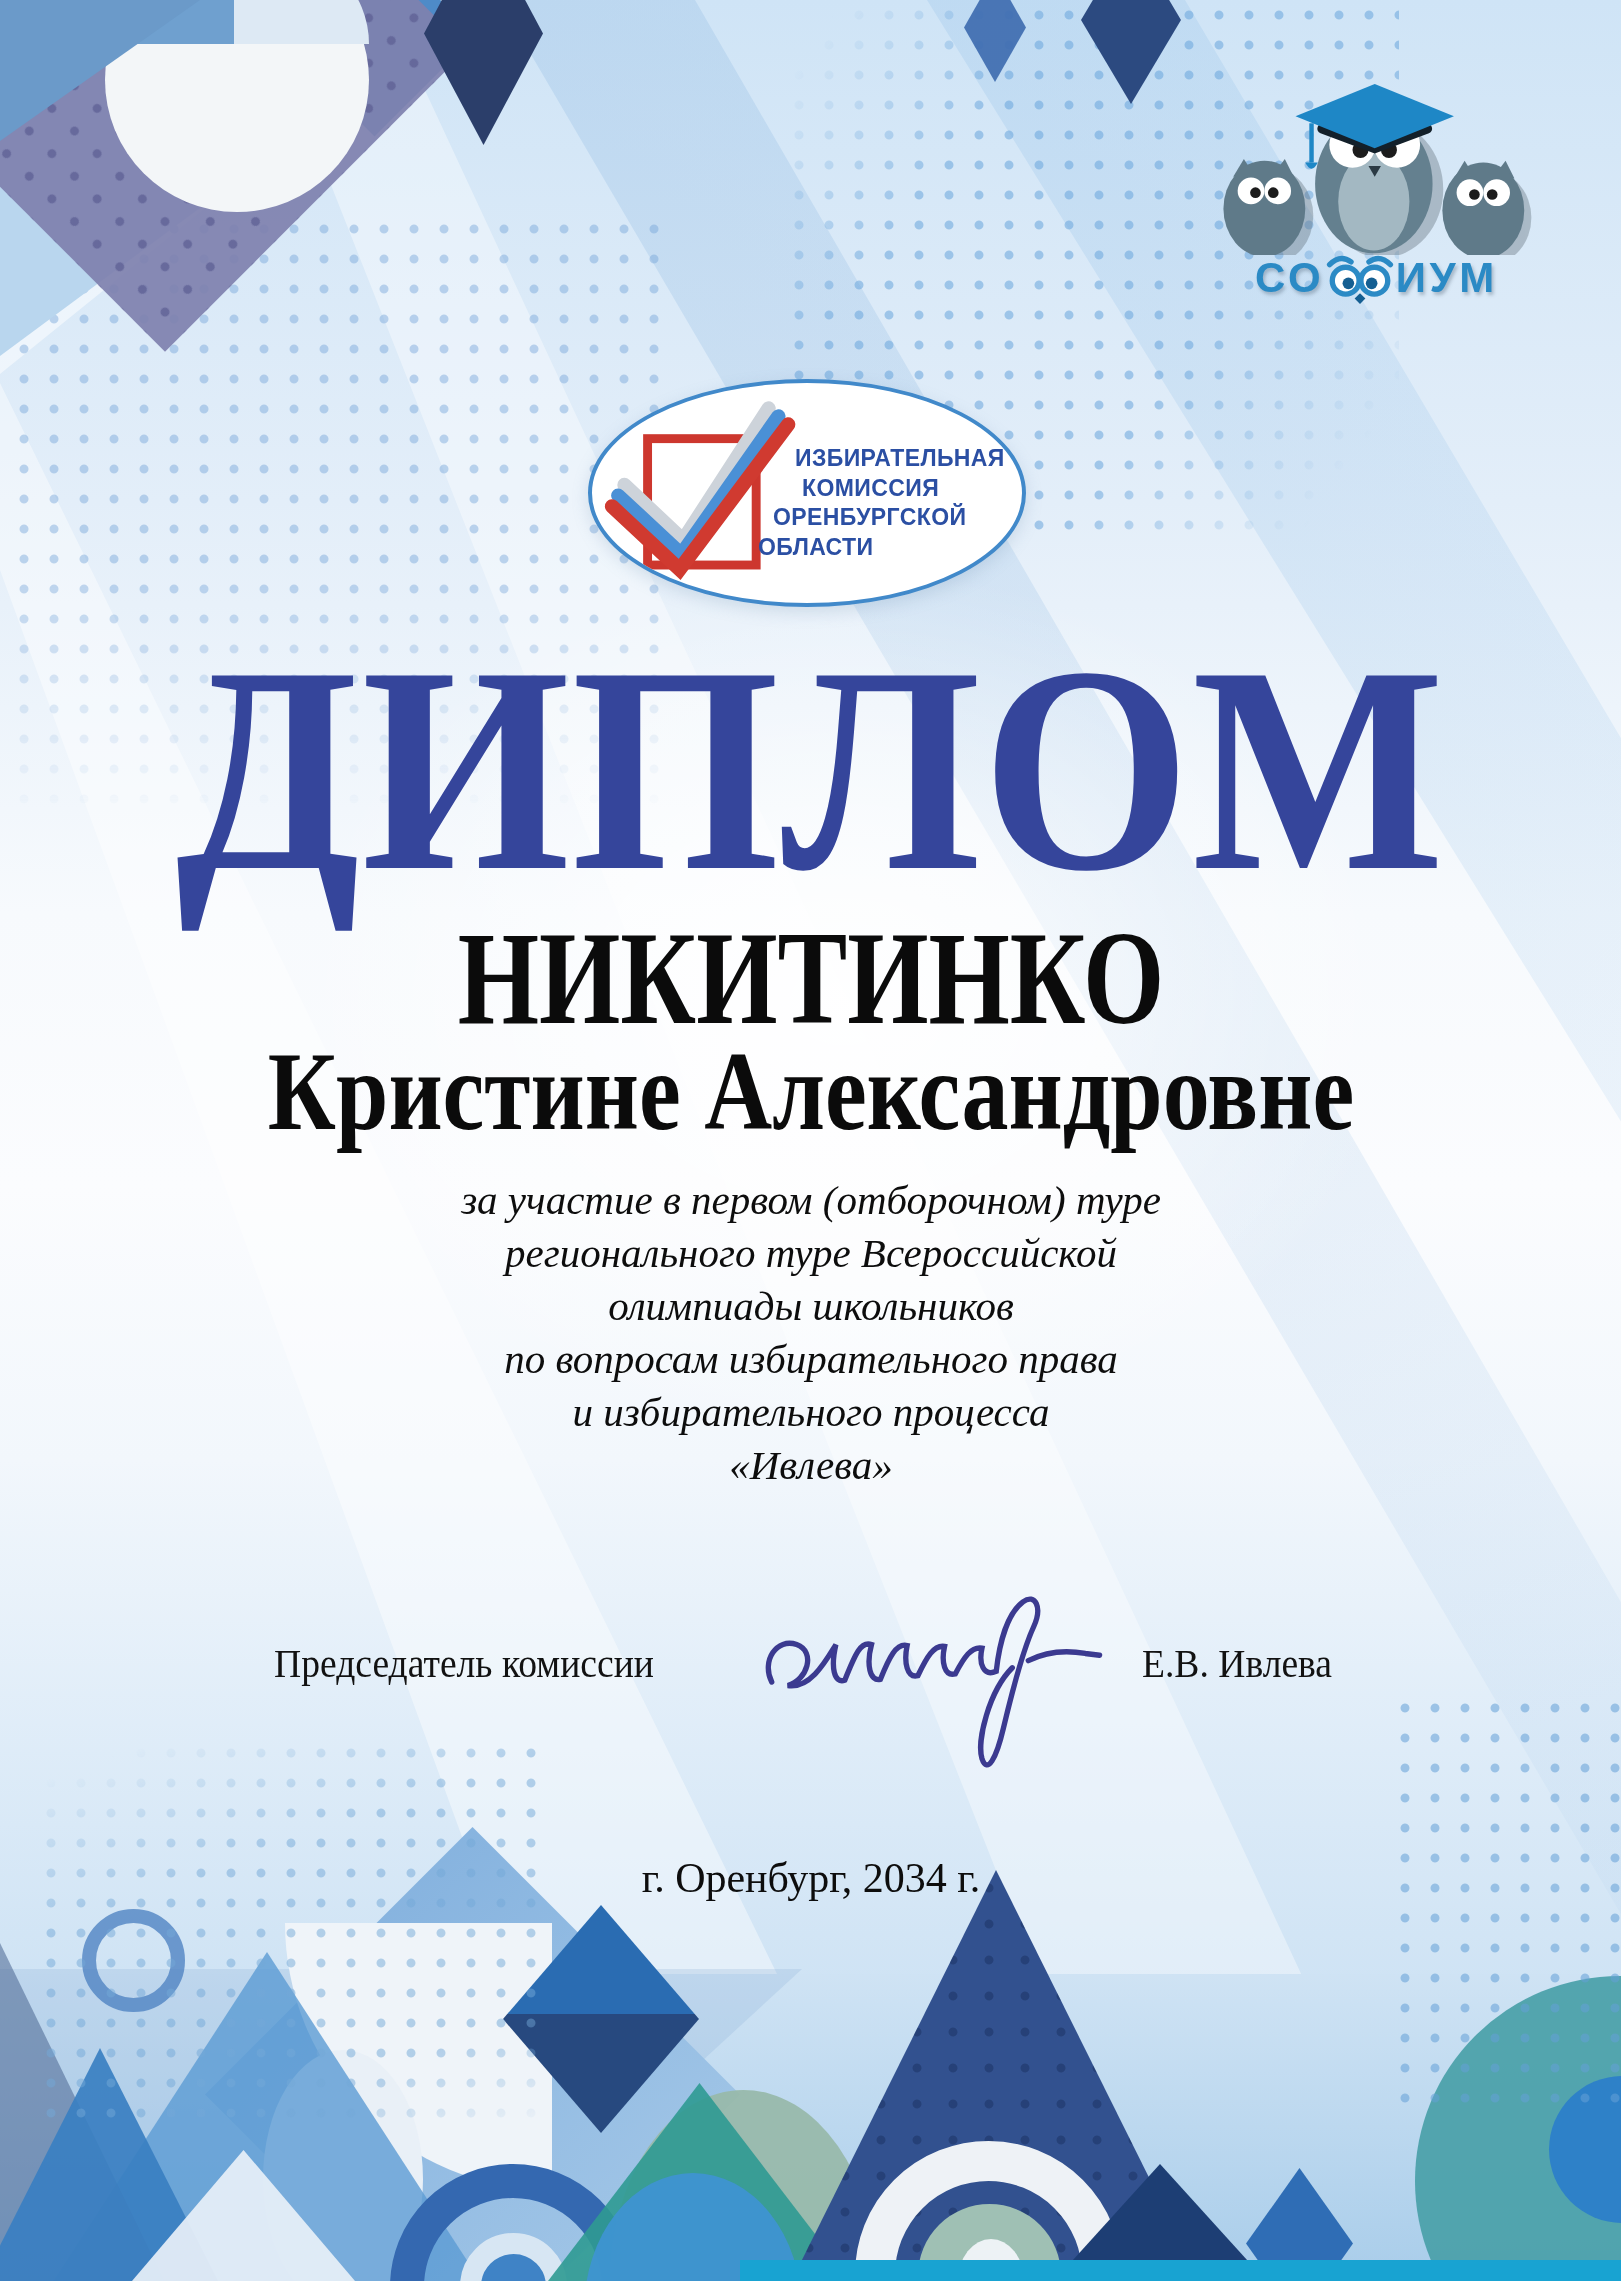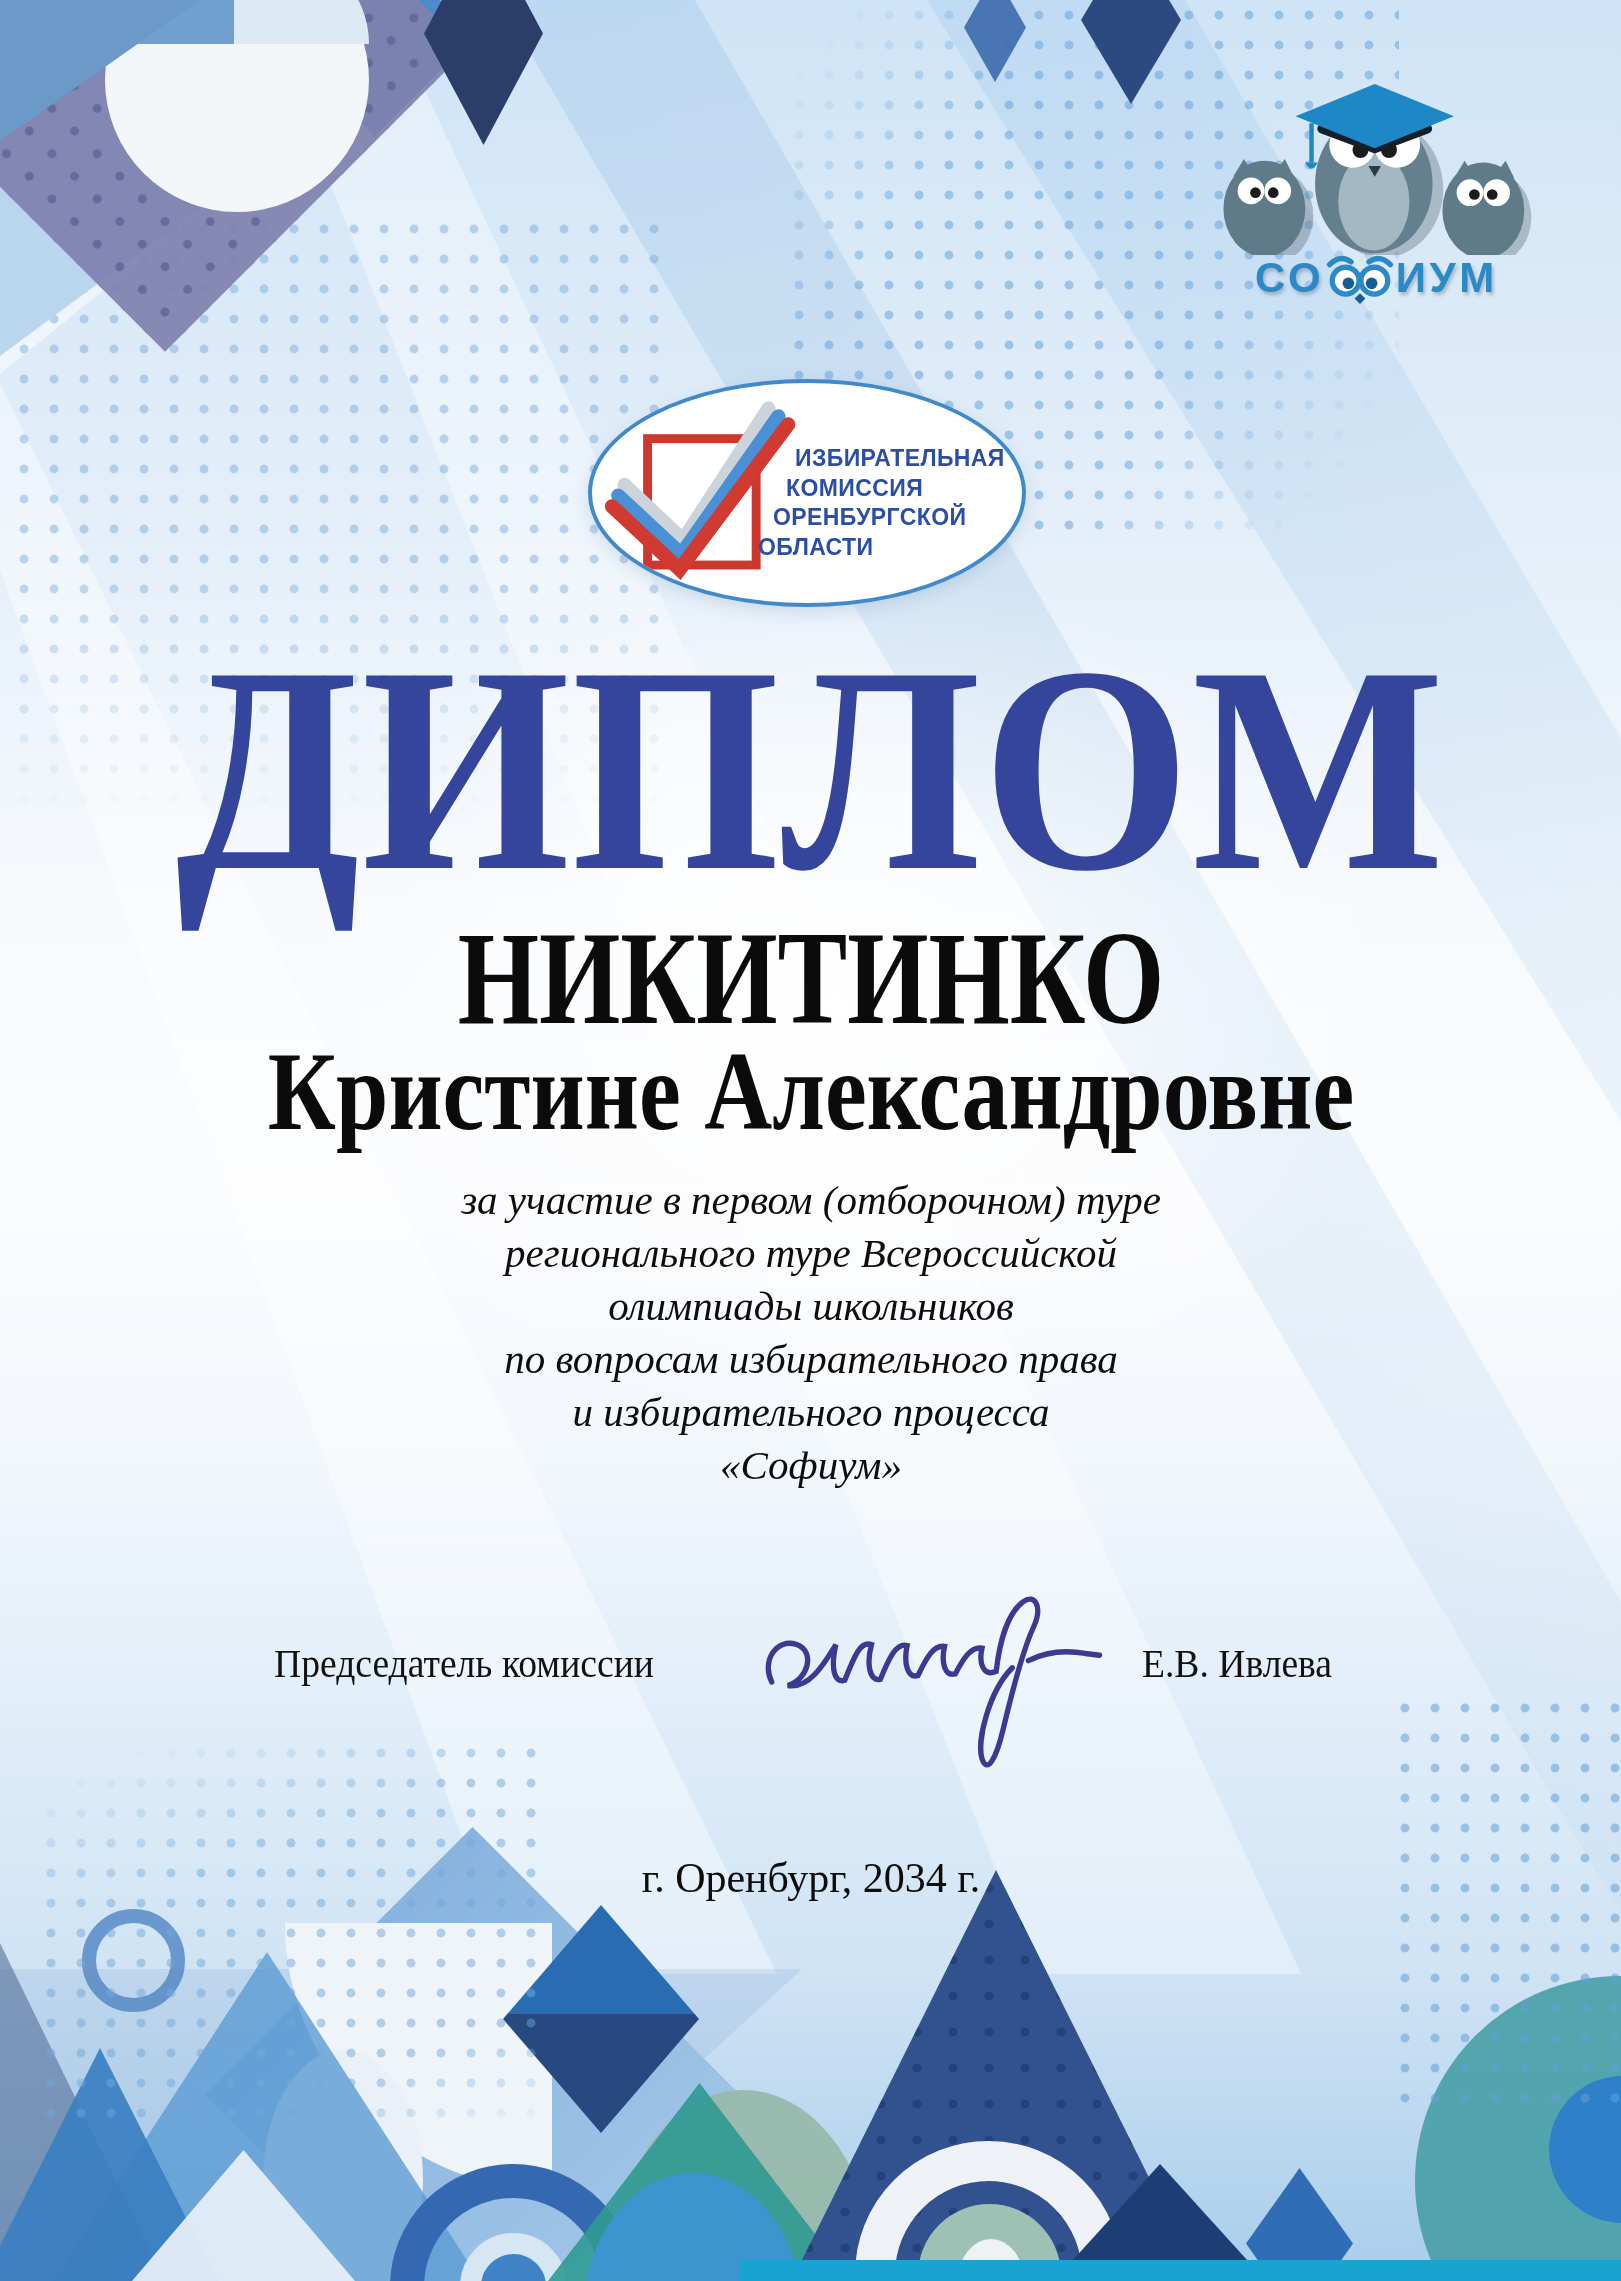--- a/index.html
+++ b/index.html
@@ -74,21 +74,21 @@
   .bb-rd { left:1246px; top:2168px; width:107px; height:151px; background:#2f6db5; }
   
   .sofium { left:1178px; top:77px; width:397px; height:232px; text-align:center; }
   .sofium-text { position:absolute; left:0; right:0; top:175px; color:#2b8ac5; font-family:"Liberation Sans",sans-serif;
     font-weight:bold; font-size:42px; letter-spacing:3.6px; display:flex; align-items:center; justify-content:center; gap:1.8px;
     text-shadow:1.8px 2.7px 3.6px rgba(70,90,110,.35); }
   .emblem { left:588px; top:379px; width:438px; height:228px; border:4.5px solid #4189ca; border-radius:50%;
     background:#ffffff; overflow:hidden; box-shadow:0 5.3px 16px rgba(120,150,185,.25); }
   .emblem-line { position:absolute; color:#2b4fa3; font-family:"Liberation Sans",sans-serif; font-weight:bold;
     font-size:23px; letter-spacing:0.4px; white-space:nowrap; }
-  .el-0 { left:203px; top:62px; } .el-1 { left:194px; top:92px; } .el-2 { left:181px; top:121px; } .el-3 { left:166px; top:151px; }
+  .el-0 { left:203px; top:62px; } .el-1 { left:210px; top:92px; } .el-2 { left:181px; top:121px; } .el-3 { left:166px; top:151px; }
   
   .title { left:0; width:1622px; top:622px; text-align:center; color:#35459b; font-weight:bold; font-size:294px;
     line-height:1.0; letter-spacing:1.8px; transform:scaleX(.91); white-space:nowrap; }
   .surname { left:0; width:1622px; top:911px; text-align:center; color:#0b0b0b; font-weight:bold; font-size:134px;
     line-height:1.0; transform:scaleX(.78); white-space:nowrap; }
   .fullname { left:0; width:1622px; top:1035px; text-align:center; color:#0b0b0b; font-weight:bold; font-size:112px;
     line-height:1.0; transform:scaleX(.84); white-space:nowrap; }
   .bodytext { left:0; width:1622px; top:1174px; text-align:center; color:#0d0d0d; font-weight:normal; font-style:italic;
     font-size:41px; line-height:53px; }
   .sig-role { left:274px; top:1640px; font-size:40px; color:#121212; transform:scaleX(.94); transform-origin:left; white-space:nowrap; }
@@ -224,21 +224,21 @@
   <div class="abs title">ДИПЛОМ</div>
   <div class="abs surname">НИКИТИНКО</div>
   <div class="abs fullname">Кристине Александровне</div>
 
   <div class="abs bodytext">
     <div>за участие в первом (отборочном) туре</div>
     <div>регионального туре Всероссийской</div>
     <div>олимпиады школьников</div>
     <div>по вопросам избирательного права</div>
     <div>и избирательного процесса</div>
-    <div>«Софиум»</div>
+    <div>«Ивлева»</div>
   </div>
 
   <div class="abs sig-role">Председатель комиссии</div>
   <svg class="abs sig-svg" width="392" height="214" viewBox="0 0 440 240">
     <path d="M30 120 C18 96 36 70 58 78 C80 86 70 118 48 124 C74 128 92 94 102 78
              C96 104 100 122 112 118 C124 88 130 74 142 78 C136 100 140 120 152 117
              C162 92 170 76 182 79 C178 98 182 116 194 113 C204 92 212 78 224 80
              C220 98 224 114 236 111 C246 92 254 80 266 82 C262 100 268 114 282 108
              C286 72 296 42 312 30 C326 20 334 36 324 58 C312 84 300 130 290 172
              C282 206 272 224 266 206 C260 186 274 130 300 104" stroke="#3b3a90" stroke-width="6" fill="none" stroke-linecap="round"></path>

